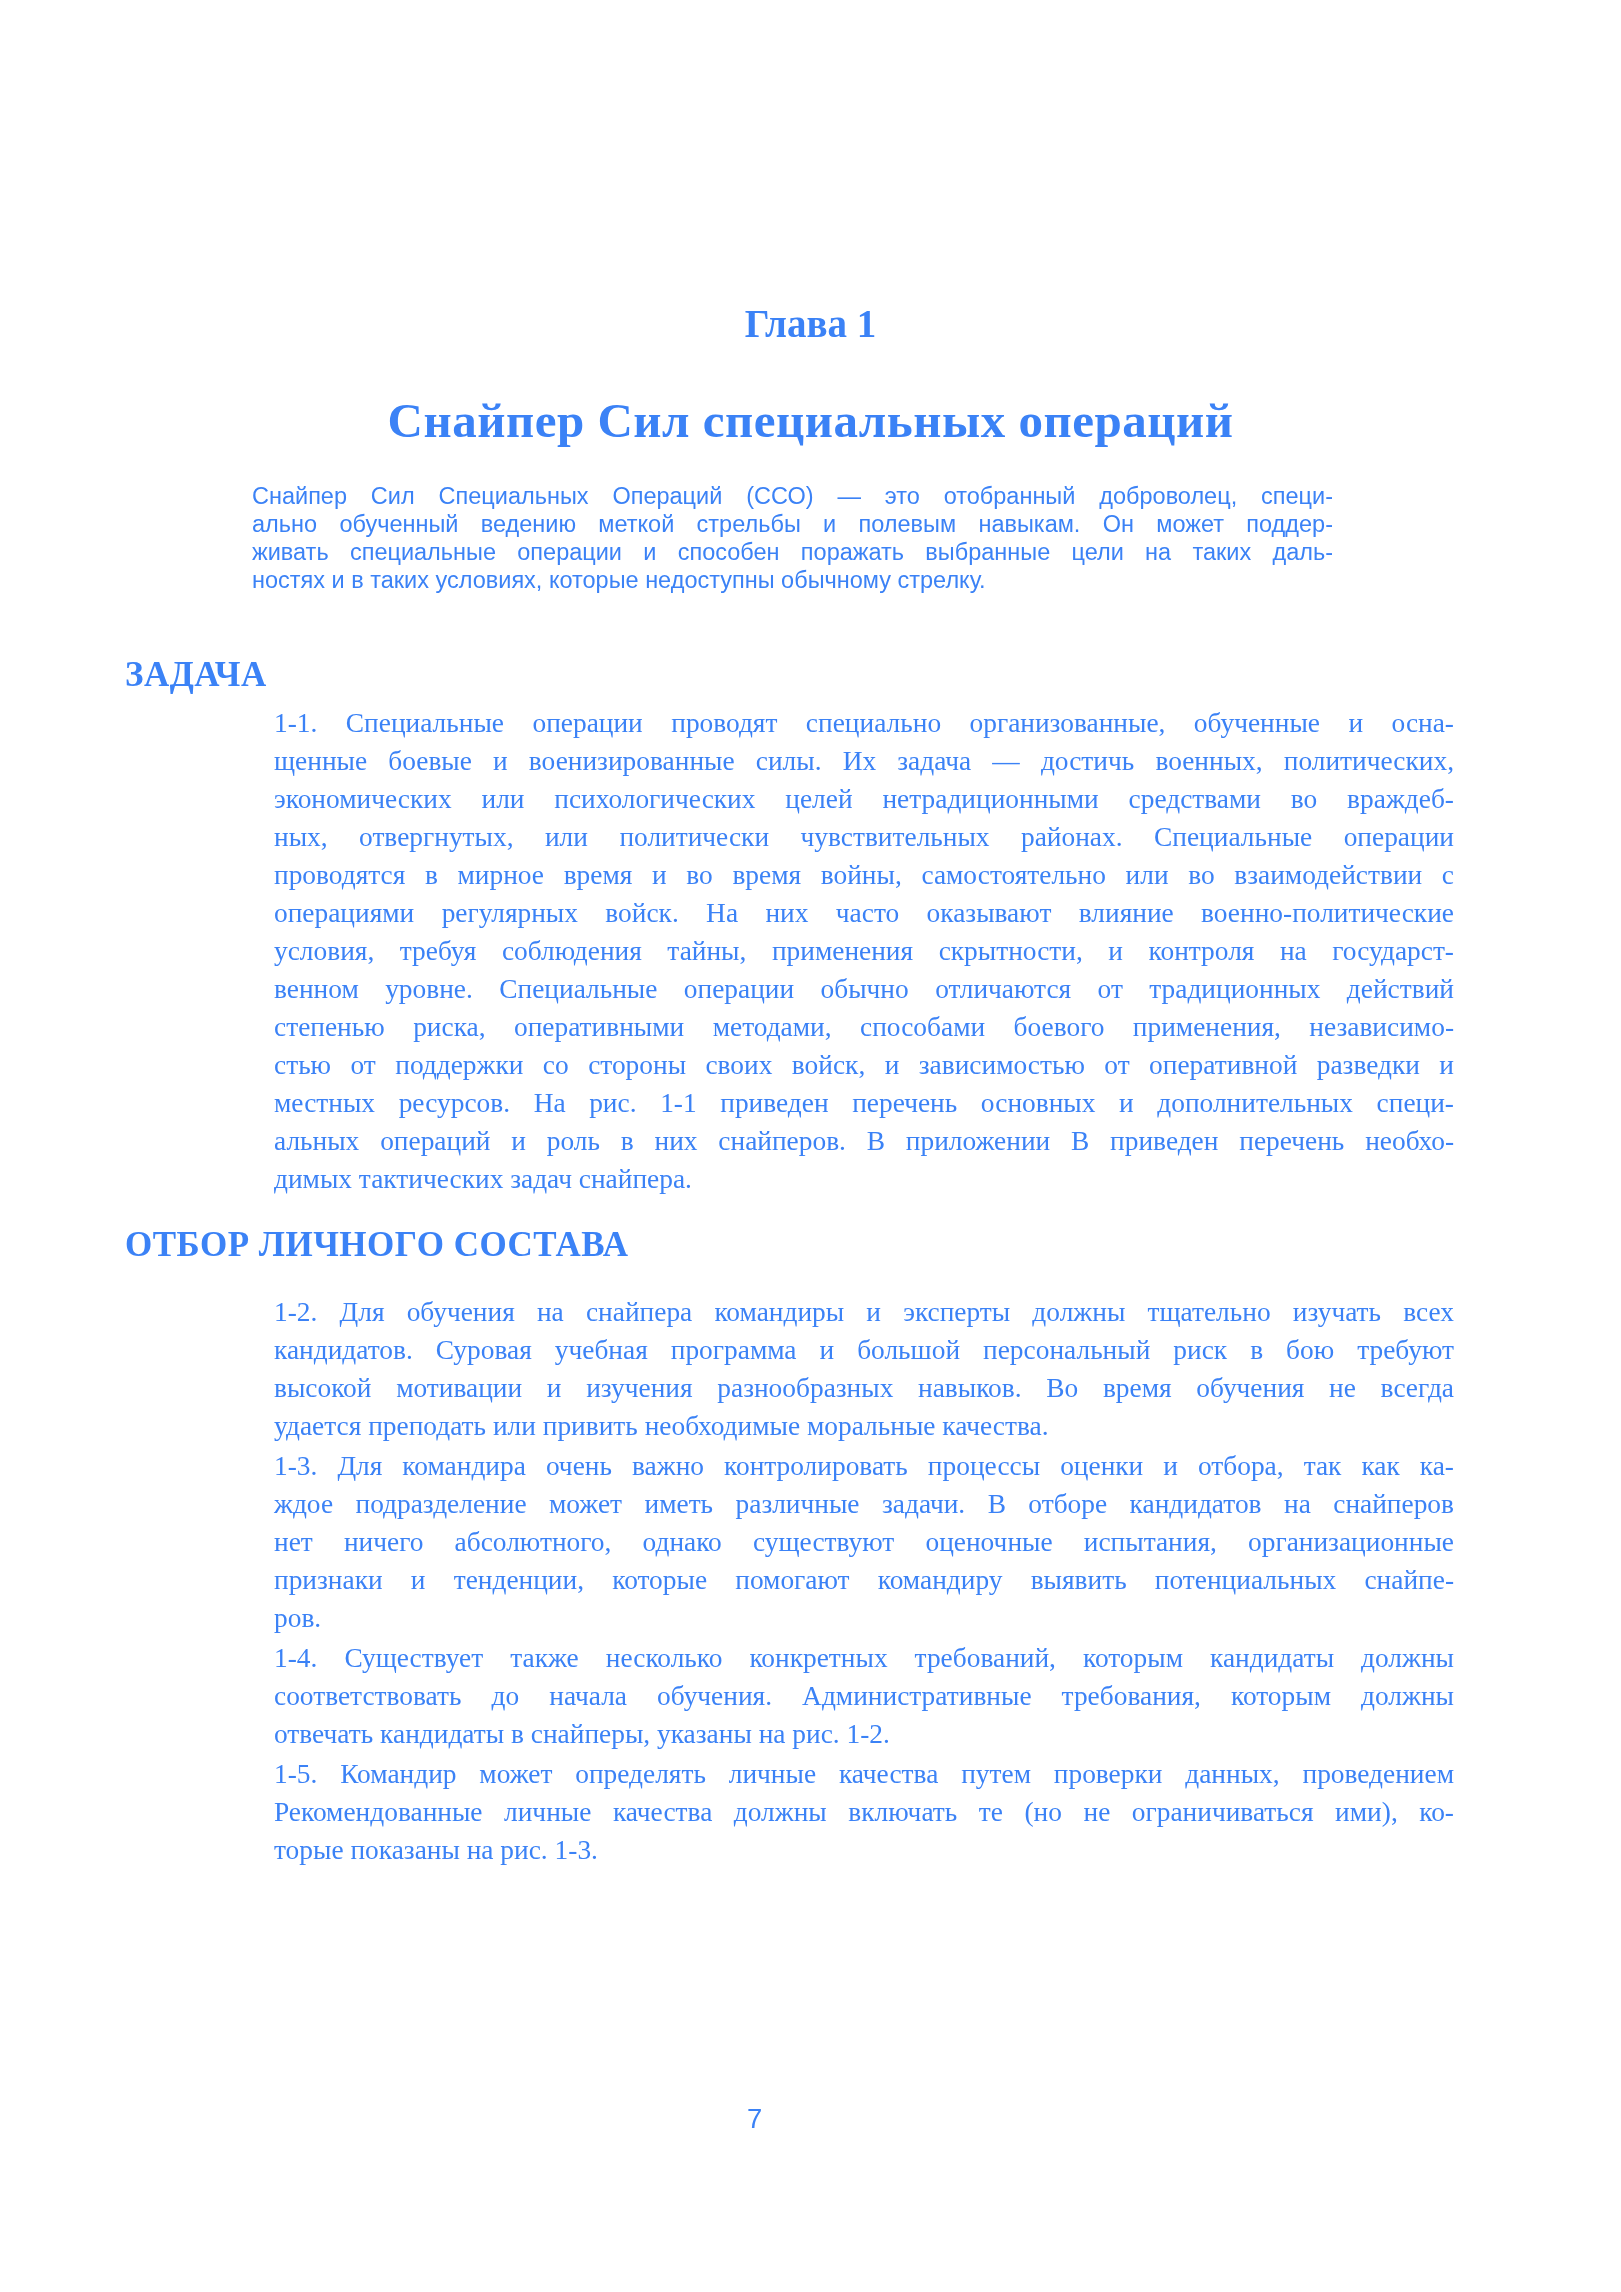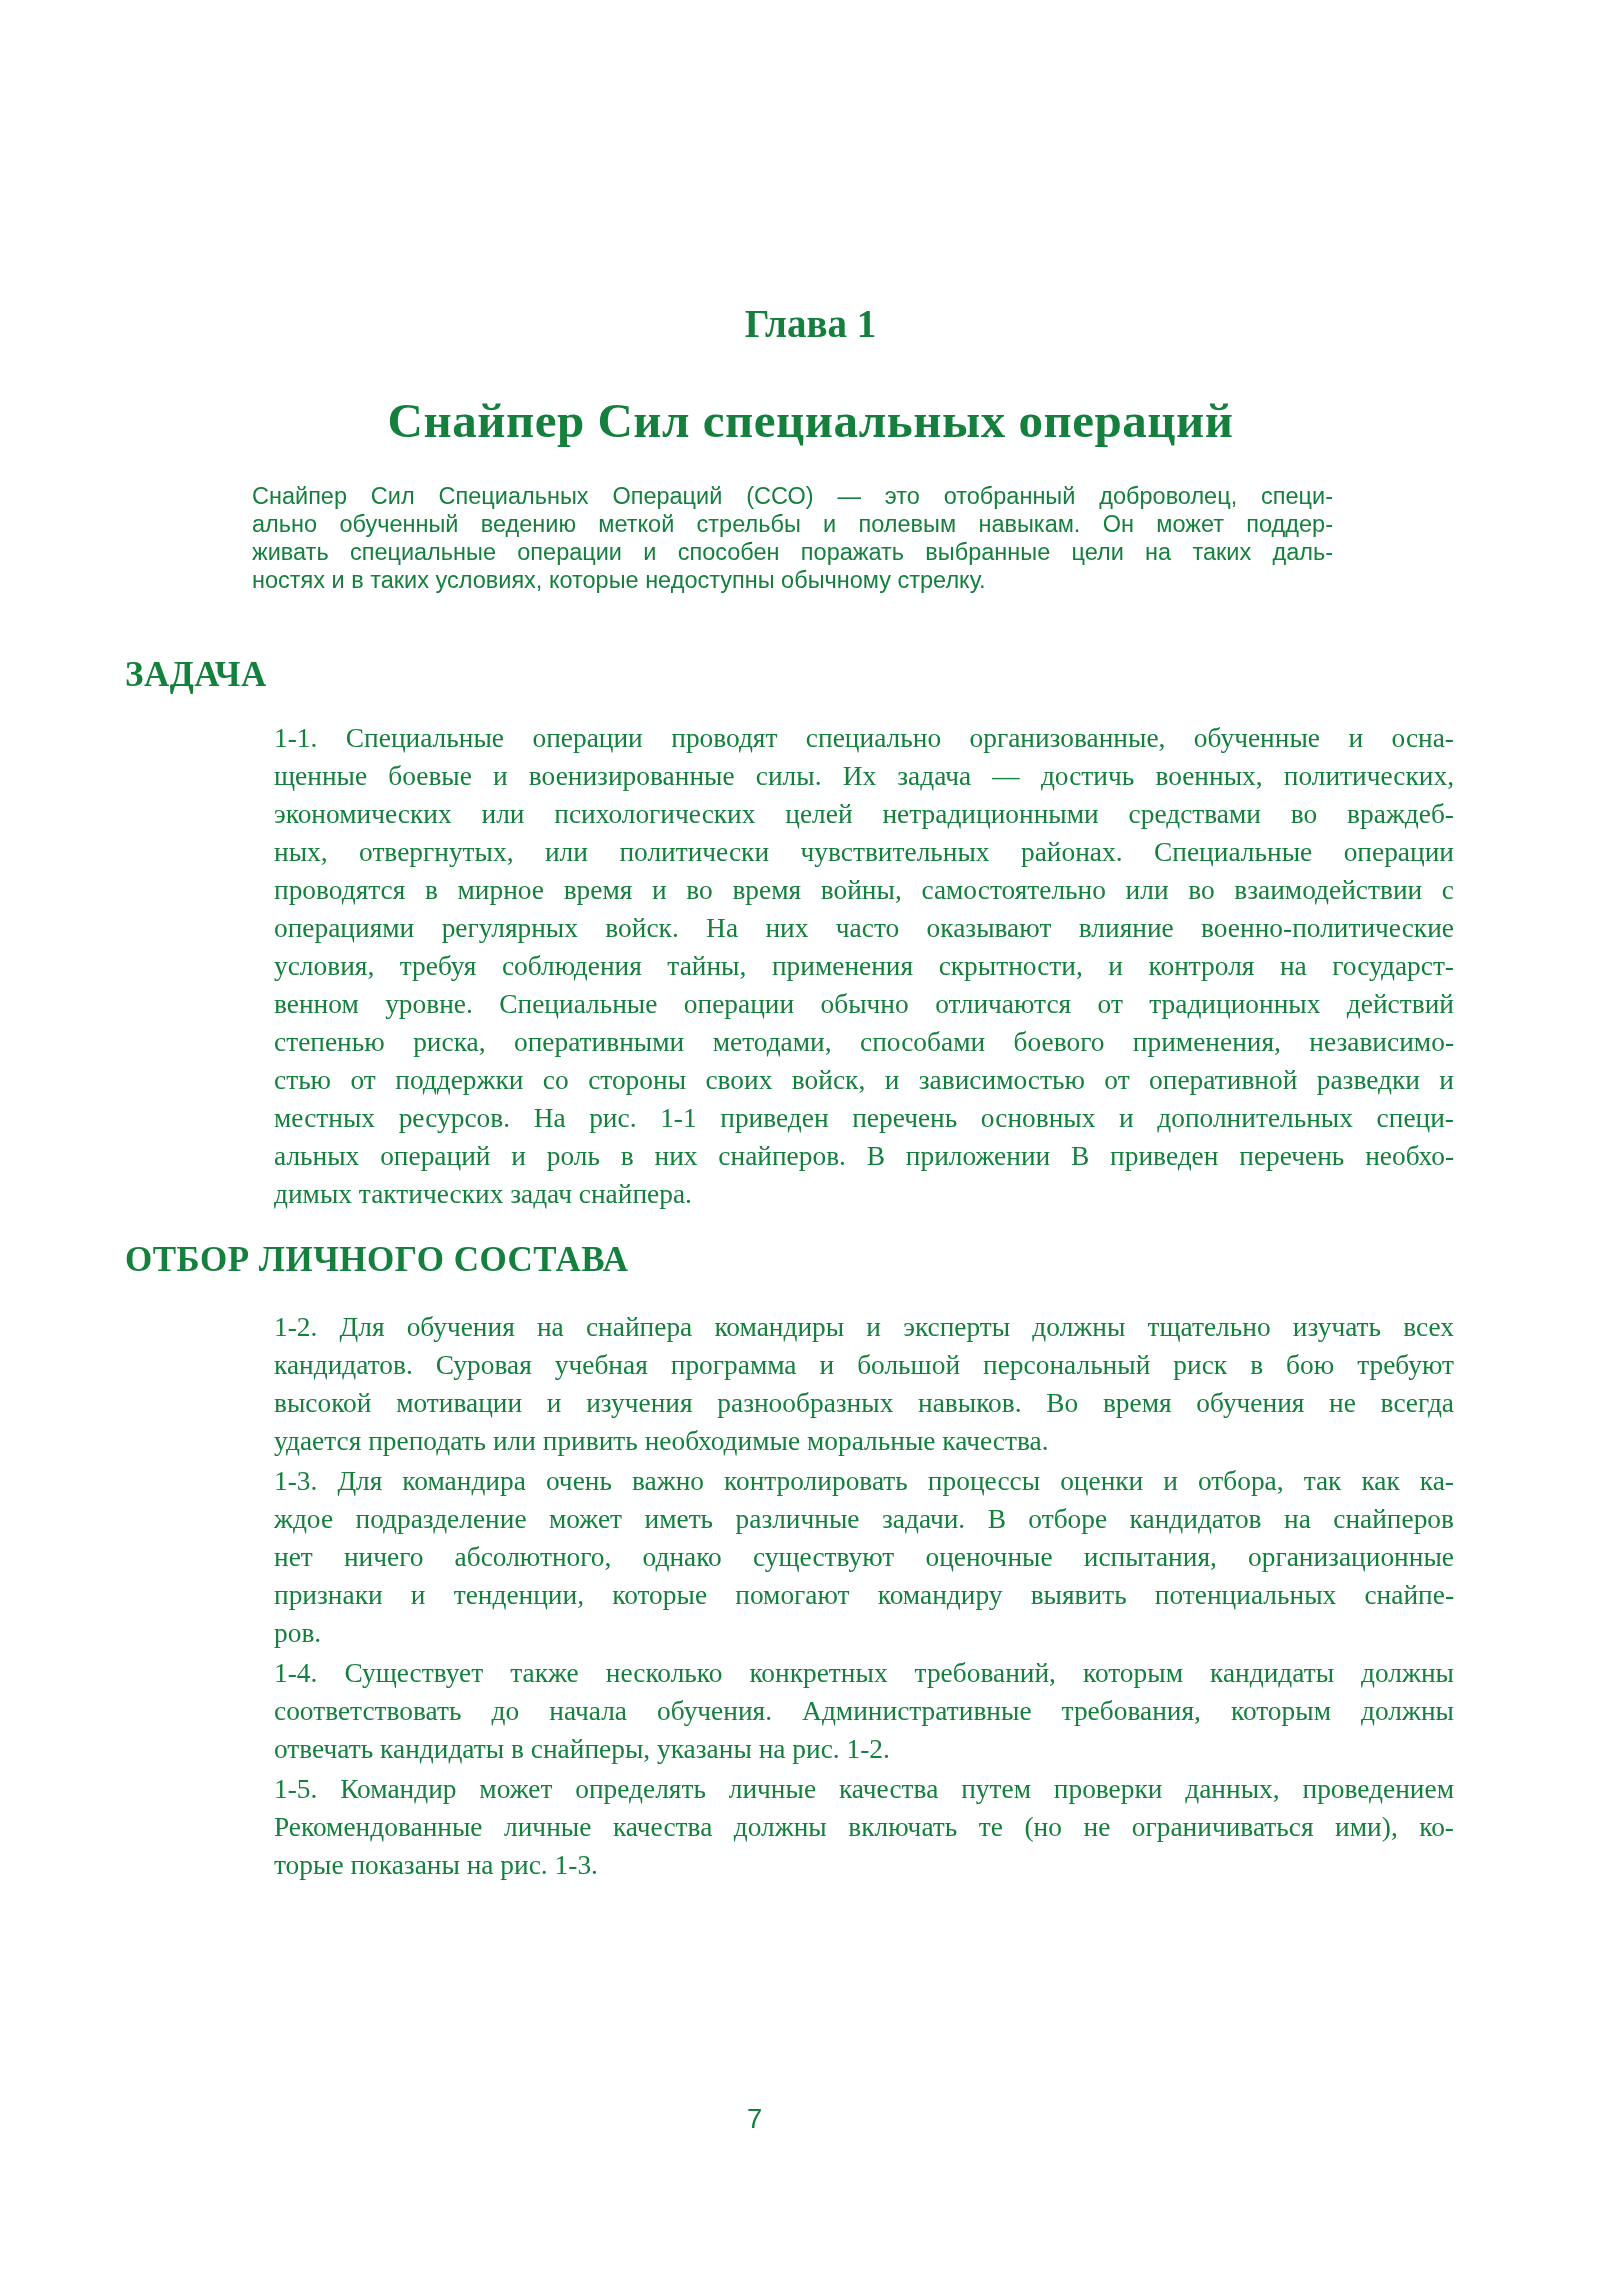--- a/index.html
+++ b/index.html
@@ -3,21 +3,21 @@
 <meta charset="utf-8">
 <style>
   * { margin: 0; padding: 0; box-sizing: border-box; }
   html, body { background: #e8e8e8; }
   .page {
     position: relative;
     width: 1621px;
     height: 2293px;
     margin: 0 auto;
     background: #ffffff;
-    color: #15803d;
+    color: #3b82f6;
     padding-top: 304px;
     overflow: hidden;
   }
   .chapter {
     text-align: center;
     font: bold 39px/1 "Liberation Serif", "DejaVu Serif", serif;
   }
   .doc-title {
     text-align: center;
     margin-top: 53px;
@@ -35,21 +35,21 @@
     font: bold 35px/1 "Liberation Serif", "DejaVu Serif", serif;
     letter-spacing: 0.5px;
   }
   .sh-1 { margin-top: 63px; }
   .sh-2 { margin-top: 29px; }
   .para {
     margin-left: 274px;
     width: 1180px;
     font: 27.4px/38px "Liberation Serif", "DejaVu Serif", serif;
   }
-  .para-first-1 { margin-top: 27px; }
+  .para-first-1 { margin-top: 12px; }
   .para-first-2 { margin-top: 31px; }
   .para + .para { margin-top: 2px; }
   .line { text-align: justify; text-align-last: justify; white-space: normal; }
   .line:last-child { text-align-last: left; }
   .page-number {
     position: absolute;
     top: 2105px;
     left: 747px;
     font: 27.4px/1 "Liberation Sans", "DejaVu Sans", sans-serif;
   }

